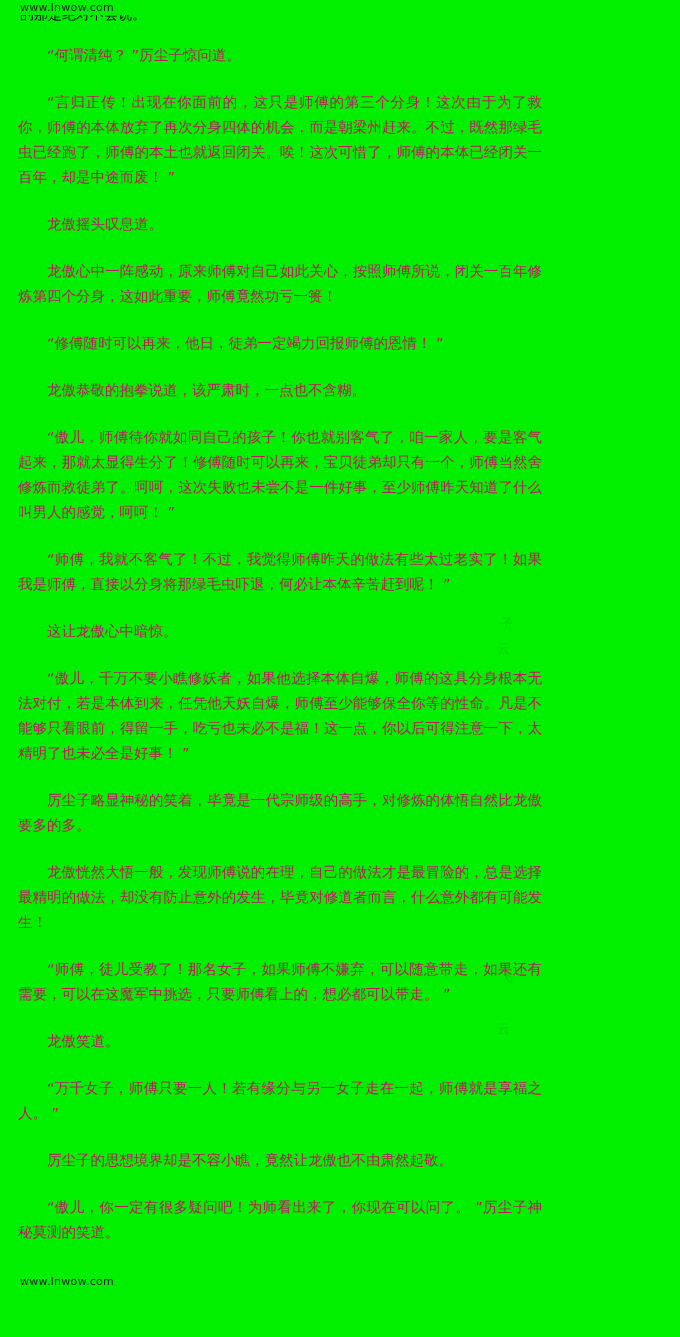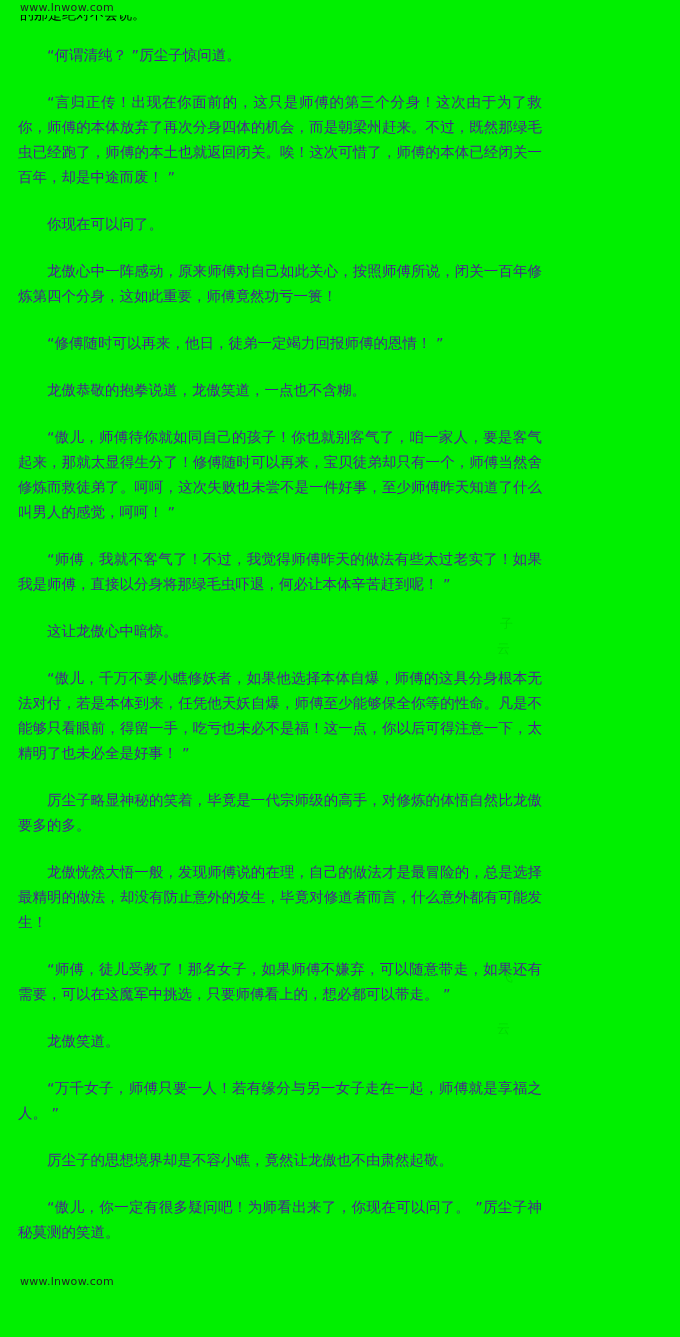--- a/index.html
+++ b/index.html
@@ -45,21 +45,21 @@
   }
   .content {
     padding-top: 2px;
   }
   p.para {
     margin: 0 0 22px 0;
     font-size: 14.5px;
     line-height: 25px;
     text-indent: 2em;
     text-align: justify;
-    color: #4c1d95;
+    color: #be185d;
   }
   .watermark-bottom {
     font-size: 11px;
     color: #222;
     line-height: 14px;
     padding-left: 2px;
     padding-bottom: 6px;
     padding-top: 8px;
     letter-spacing: 0.3px;
   }
@@ -90,24 +90,24 @@
 
   <div class="ghost g1">子</div>
   <div class="ghost g2">云</div>
   <div class="ghost g3">飞</div>
   <div class="ghost g4">云</div>
 
   <div class="content">
     <div class="spacer"></div>
     <p class="para">“何谓清纯？ ”厉尘子惊问道。</p>
     <p class="para">“言归正传！出现在你面前的，这只是师傅的第三个分身！这次由于为了救你，师傅的本体放弃了再次分身四体的机会，而是朝梁州赶来。不过，既然那绿毛虫已经跑了，师傅的本土也就返回闭关。唉！这次可惜了，师傅的本体已经闭关一百年，却是中途而废！ ”</p>
-    <p class="para">你现在可以问了。</p>
+    <p class="para">龙傲摇头叹息道。</p>
     <p class="para">龙傲心中一阵感动，原来师傅对自己如此关心，按照师傅所说，闭关一百年修炼第四个分身，这如此重要，师傅竟然功亏一篑！</p>
     <p class="para">“修傅随时可以再来，他日，徒弟一定竭力回报师傅的恩情！ ”</p>
-    <p class="para">龙傲恭敬的抱拳说道，龙傲笑道，一点也不含糊。</p>
+    <p class="para">龙傲恭敬的抱拳说道，该严肃时，一点也不含糊。</p>
     <p class="para">“傲儿，师傅待你就如同自己的孩子！你也就别客气了，咱一家人，要是客气起来，那就太显得生分了！修傅随时可以再来，宝贝徒弟却只有一个，师傅当然舍修炼而救徒弟了。呵呵，这次失败也未尝不是一件好事，至少师傅昨天知道了什么叫男人的感觉，呵呵！ ”</p>
     <p class="para">“师傅，我就不客气了！不过，我觉得师傅昨天的做法有些太过老实了！如果我是师傅，直接以分身将那绿毛虫吓退，何必让本体辛苦赶到呢！ ”</p>
     <p class="para">这让龙傲心中暗惊。</p>
     <p class="para">“傲儿，千万不要小瞧修妖者，如果他选择本体自爆，师傅的这具分身根本无法对付，若是本体到来，任凭他天妖自爆，师傅至少能够保全你等的性命。凡是不能够只看眼前，得留一手，吃亏也未必不是福！这一点，你以后可得注意一下，太精明了也未必全是好事！ ”</p>
     <p class="para">厉尘子略显神秘的笑着，毕竟是一代宗师级的高手，对修炼的体悟自然比龙傲要多的多。</p>
     <p class="para">龙傲恍然大悟一般，发现师傅说的在理，自己的做法才是最冒险的，总是选择最精明的做法，却没有防止意外的发生，毕竟对修道者而言，什么意外都有可能发生！</p>
     <p class="para">“师傅，徒儿受教了！那名女子，如果师傅不嫌弃，可以随意带走，如果还有需要，可以在这魔军中挑选，只要师傅看上的，想必都可以带走。 ”</p>
     <p class="para">龙傲笑道。</p>
     <p class="para">“万千女子，师傅只要一人！若有缘分与另一女子走在一起，师傅就是享福之人。 ”</p>
     <p class="para">厉尘子的思想境界却是不容小瞧，竟然让龙傲也不由肃然起敬。</p>

